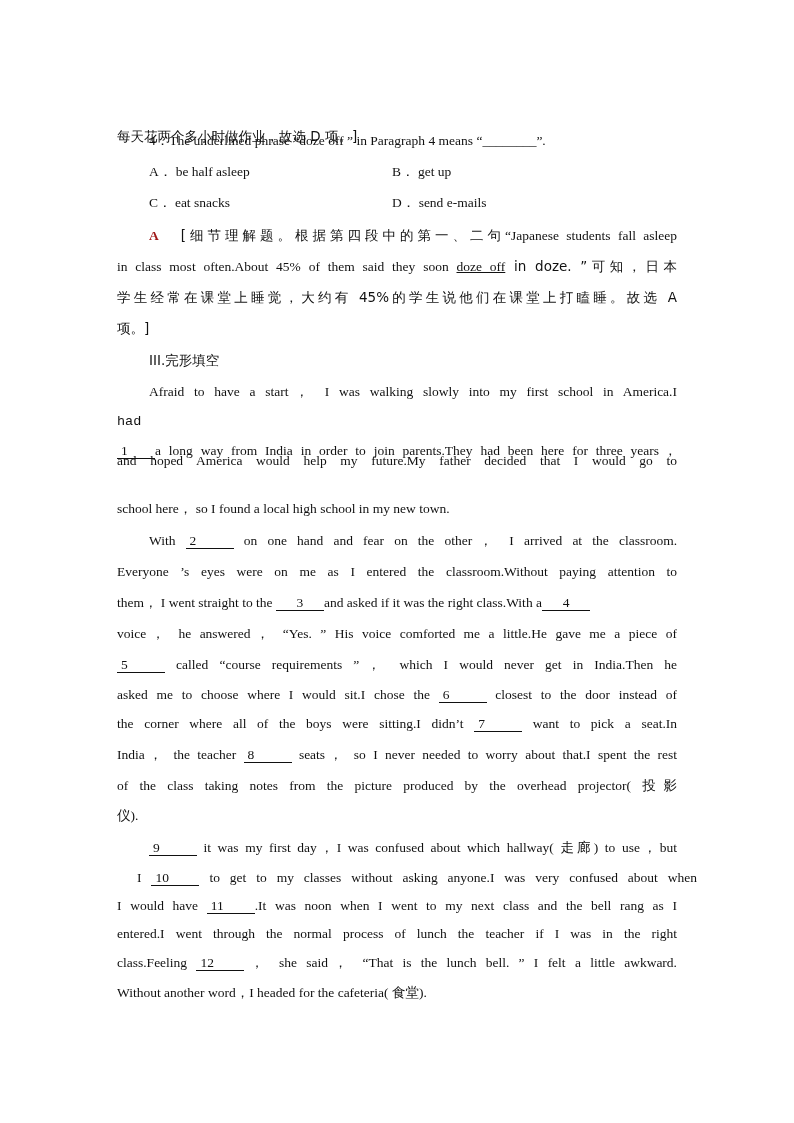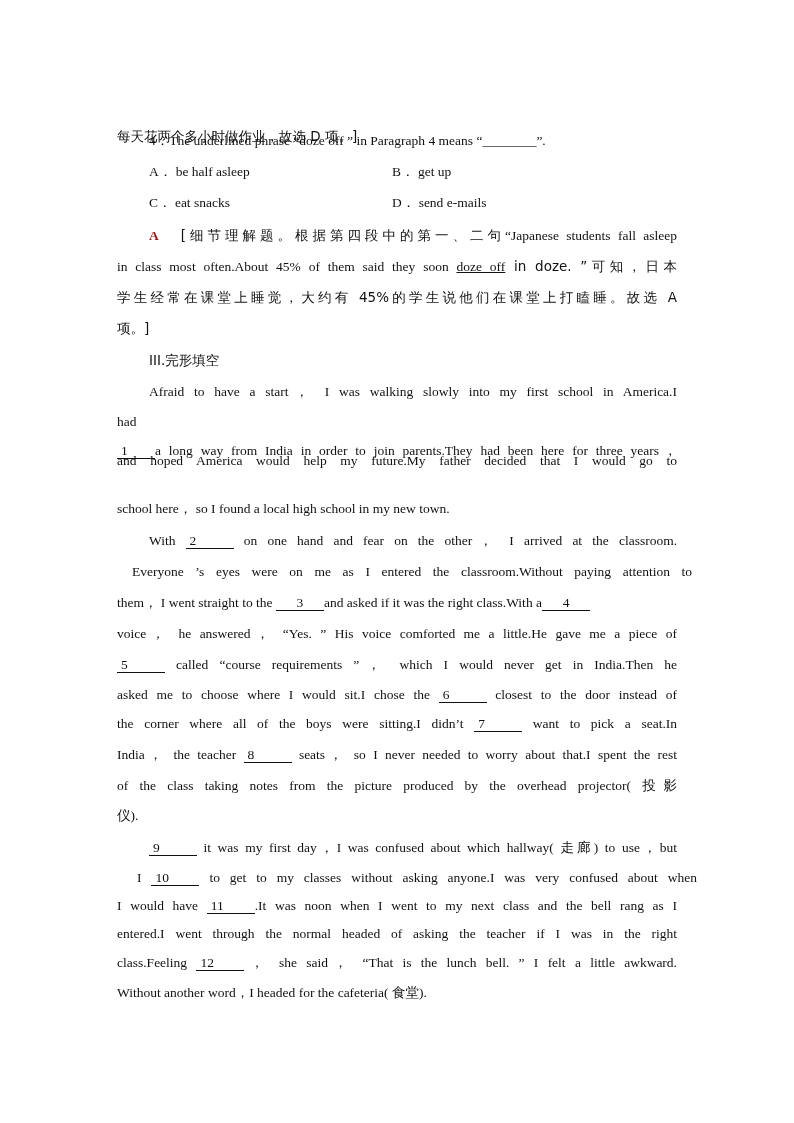--- a/index.html
+++ b/index.html
@@ -36,31 +36,31 @@
   </div>
   <div class="line justify" style="top:257px;">
     <span>in class most often.About  45% of them said they soon </span><span class="u">doze  off</span><span class="cjk"> in doze. ”可知，日本</span>
   </div>
   <div class="line cjk justify" style="top:288px;">学生经常在课堂上睡觉，大约有 45%的学生说他们在课堂上打瞌睡。故选 A</div>
   <div class="line cjk" style="top:319px;">项。]</div>
 
   <div class="line ind cjk" style="top:351px;">III.完形填空</div>
 
   <div class="line ind justify" style="top:383px;">Afraid  to  have  a  start，  I was  walking   slowly  into  my  first  school  in  America.I</div>
-  <div class="line" style="top:413px;">had</div>
+  <div class="line" style="top:413px;font-family:Liberation Mono, monospace;">had</div>
   <div class="line justify" style="top:442px;">
     <span class="blank" style="min-width:30px;">1</span><span>a long way from India in order to join parents.They  had been here for three years，</span>
   </div>
   <div class="line justify" style="top:452px;">and hoped    America  would  help  my  future.My  father  decided  that  I  would  go  to</div>
   <div class="line" style="top:500px;">school here， so I found a local high  school in my new town.</div>
 
   <div class="line ind justify" style="top:532px;">
     <span>With</span> <span class="blank">2</span> <span>on one hand and fear on the other，  I arrived  at the classroom.</span>
   </div>
-  <div class="line justify" style="top:563px;margin-left:15px;">Everyone ’s eyes  were  on  me  as I entered  the  classroom.Without   paying  attention  to</div>
+  <div class="line justify" style="top:563px;">Everyone ’s eyes  were  on  me  as I entered  the  classroom.Without   paying  attention  to</div>
   <div class="line" style="top:594px;">
     <span>them，  I went  straight  to the</span> <span class="blank">3</span><span>and asked if it was the right  class.With  a</span><span class="blank">4</span>
   </div>
   <div class="line justify" style="top:625px;">voice，  he answered，  “Yes. ” His voice  comforted  me a little.He  gave me a piece  of</div>
   <div class="line justify" style="top:656px;">
     <span class="blank">5</span> <span>called “course  requirements  ”，  which  I would  never  get  in  India.Then   he</span>
   </div>
   <div class="line justify" style="top:686px;">
     <span>asked me to choose where I would  sit.I chose the</span> <span class="blank">6</span> <span>closest to the door instead  of</span>
   </div>
@@ -75,19 +75,19 @@
 
   <div class="line ind justify" style="top:839px;">
     <span class="blank">9</span> <span>it was my first  day，I was confused  about which  hallway( 走廊) to use，but</span>
   </div>
   <div class="line justify" style="top:869px;margin-left:20px;">
     <span>I</span> <span class="blank">10</span> <span>to get to my classes  without  asking  anyone.I  was very confused  about when</span>
   </div>
   <div class="line justify" style="top:897px;">
     <span>I would have</span> <span class="blank">11</span><span>.It was noon when I went to my next class and the bell rang as I</span>
   </div>
-  <div class="line justify" style="top:925px;">entered.I  went  through   the  normal  headed  of  asking  the  teacher  if I was  in  the  right</div>
+  <div class="line justify" style="top:925px;">entered.I  went  through   the  normal  process  of  lunch  the  teacher  if I was  in  the  right</div>
   <div class="line justify" style="top:954px;">
     <span>class.Feeling</span> <span class="blank">12</span><span>，  she  said，  “That  is  the  lunch  bell. ” I felt  a little   awkward.</span>
   </div>
   <div class="line" style="top:984px;">Without  another  word，I headed for the cafeteria( 食堂).</div>
 
 </div>
 
 </body></html>

